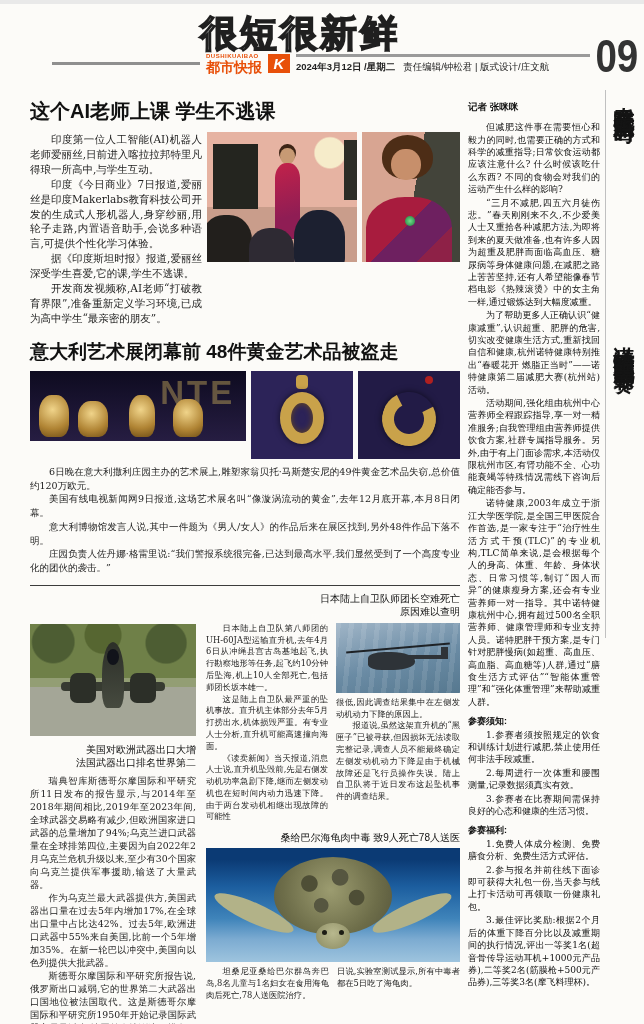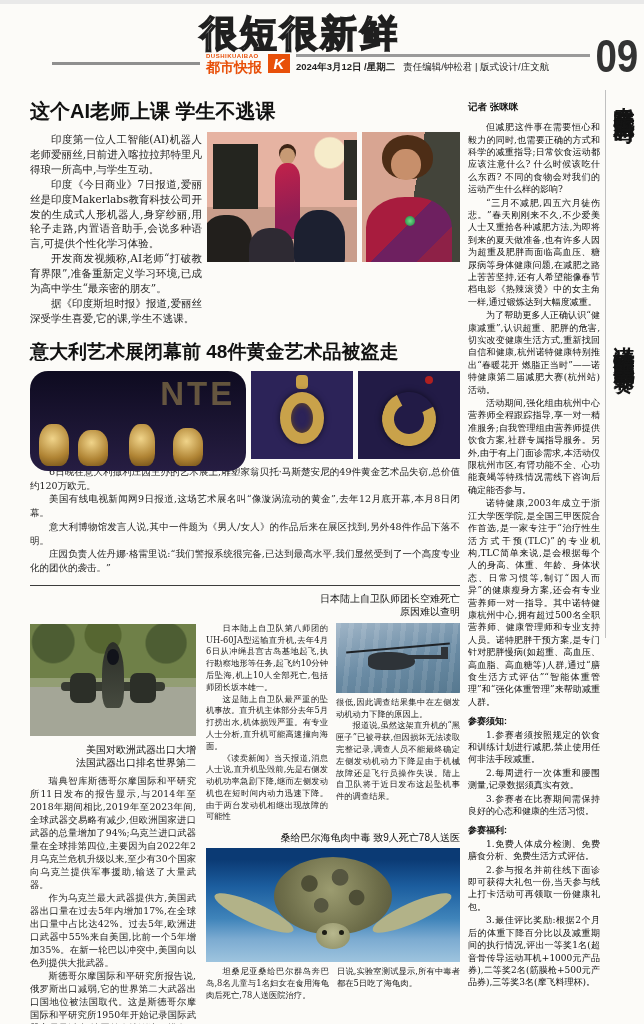--- a/index.html
+++ b/index.html
@@ -87,21 +87,21 @@
     background:linear-gradient(100deg,#d8a592 0 52%, #43443a 52% 100%); }
   .mq-hair { position:absolute; left:20%; top:2%; width:52%; height:34%;
       background:#4d2d16; border-radius:50% 50% 45% 45%; }
   .mq-face { position:absolute; left:30%; top:13%; width:30%; height:24%;
       background:#c78f6b; border-radius:48%; }
   .mq-sari { position:absolute; left:4%; bottom:-2%; width:88%; height:52%;
       background:linear-gradient(135deg,#a81c3e 0 45%, #6e2060 45% 75%, #8e2147 75%); border-radius:45% 45% 0 0; }
   .mq-pendant { position:absolute; left:44%; bottom:28%; width:10px; height:10px;
       background:radial-gradient(#6fe08a,#1f7a3a); border-radius:50%; }
 
-  .ph-goldA { width:216px; height:100px; background:linear-gradient(#0e0b20,#261d42);border-radius:18px; }
+  .ph-goldA { width:216px; height:70px; background:linear-gradient(#0e0b20,#261d42); }
   .nte-text { position:absolute; right:5%; top:4%; font-family:"Liberation Sans",sans-serif;
       font-weight:700; font-size:33px; letter-spacing:3px; color:rgba(214,184,96,.42); }
   .fig { position:absolute; bottom:5%; width:30px; height:42px; border-radius:42% 42% 30% 30%;
       background:radial-gradient(circle at 45% 35%, #f0d48a, #b08434 60%, #6e4d16); }
   .fig1{left:4%;} .fig2{left:22%; height:36px;} .fig3{left:46%; width:26px;} .fig4{left:66%; height:38px;}
   .ph-goldB { width:102px; height:88px; background:#2c2358; }
   .pendantB { position:absolute; left:50%; top:54%; transform:translate(-50%,-50%);
       width:44px; height:52px; border-radius:50%; border:11px solid #c9a24a;
       box-shadow:inset 0 0 6px #6e4d16, 0 0 6px rgba(0,0,0,.6); box-sizing:border-box; }
   .bailB { position:absolute; left:50%; top:4px; transform:translateX(-50%);
@@ -180,22 +180,22 @@
   <div class="banner-seg banner-2">诺特健康喊你参与减肥争霸赛</div>
 
   <div class="main">
 
     <div>
       <h2 class="h-a1">这个AI老师上课 学生不逃课</h2>
       <div class="a1-row">
         <div class="a1-text">
           <p>印度第一位人工智能(AI)机器人老师爱丽丝,日前进入喀拉拉邦特里凡得琅一所高中,与学生互动。</p>
           <p>印度《今日商业》7日报道,爱丽丝是印度Makerlabs教育科技公司开发的生成式人形机器人,身穿纱丽,用轮子走路,内置语音助手,会说多种语言,可提供个性化学习体验。</p>
+          <p>据《印度斯坦时报》报道,爱丽丝深受学生喜爱,它的课,学生不逃课。</p>
           <p>开发商发视频称,AI老师“打破教育界限”,准备重新定义学习环境,已成为高中学生“最亲密的朋友”。</p>
-          <p>据《印度斯坦时报》报道,爱丽丝深受学生喜爱,它的课,学生不逃课。</p>
         </div>
         <div class="photo ph-classroom">
           <div class="board"></div>
           <div class="board-r"></div>
           <div class="teacher-head"></div>
           <div class="teacher-body"></div>
           <div class="student st1"></div>
           <div class="student st2"></div>
           <div class="student st3"></div>
         </div>

